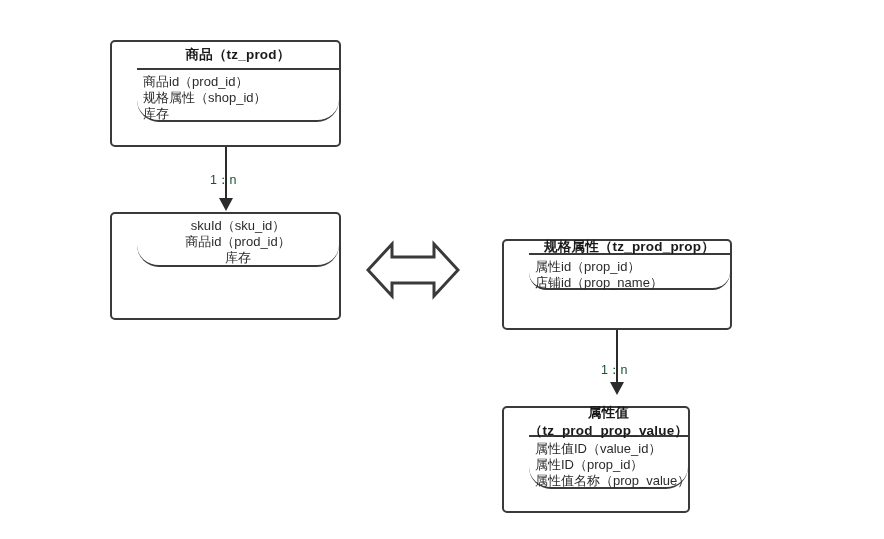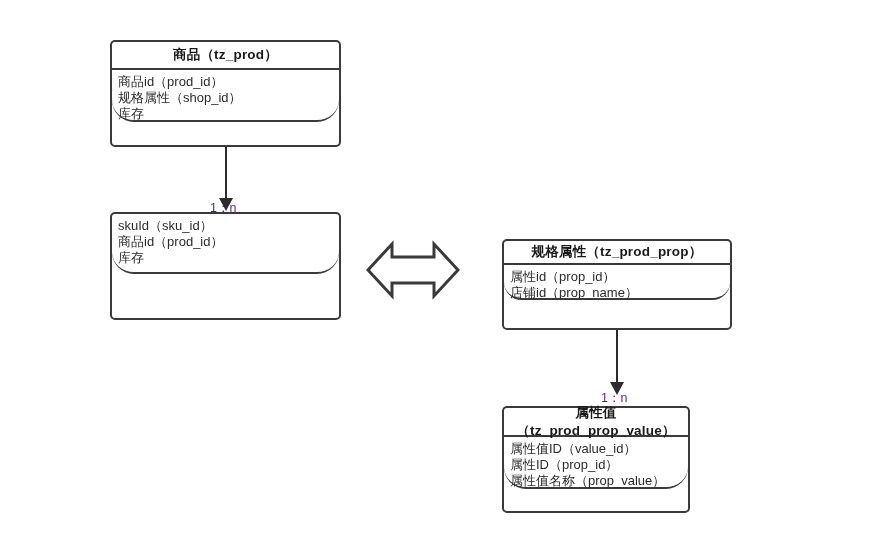--- a/index.html
+++ b/index.html
@@ -24,20 +24,21 @@
 
   
   .entity {
     position: absolute;
     box-sizing: border-box;
     background: #ffffff;
     border: 2px solid #3a3a3a;
     border-radius: 5px;
     display: flex;
     flex-direction: column;
+    padding-left: 25px;
   }
   .entity-title {
     text-align: center;
     font-weight: bold;
     font-size: 13.5px;
     color: #1a1a1a;
     letter-spacing: 0.2px;
     border-bottom: 2px solid #3a3a3a;
     display: flex;
     align-items: center;
@@ -61,24 +62,24 @@
     flex: 1 1 auto;
   }
 
   
   #box-prod       { left: 110px; top: 40px;  width: 231px; height: 107px; }
   #box-prod  .entity-title  { height: 28px; }
   #box-prod  .entity-fields { height: 52px; }
 
   #box-sku        { left: 110px; top: 212px; width: 231px; height: 108px; }
   #box-sku   .entity-title  { height: 29px; }
-  #box-sku   .entity-fields { height: 60px; }
+  #box-sku   .entity-fields { height: 53px; text-align: center; }
 
   #box-prop       { left: 502px; top: 239px; width: 230px; height: 91px; }
-  #box-prop  .entity-title  { height: 24px; }
+  #box-prop  .entity-title  { height: 14px; }
   #box-prop  .entity-fields { height: 35px; }
 
   #box-propvalue  { left: 502px; top: 406px; width: 188px; height: 107px; }
   #box-propvalue .entity-title  { height: 29px; }
   #box-propvalue .entity-fields { height: 52px; }
 
   
   .connector { position: absolute; }
   .conn-line {
     position: absolute;
@@ -88,23 +89,22 @@
   .conn-head {
     position: absolute;
     width: 0; height: 0;
     border-left: 7px solid transparent;
     border-right: 7px solid transparent;
     border-top: 13px solid #2b2b2b;
   }
   .conn-label {
     position: absolute;
     font-size: 12.5px;
-    color: #701a75;
+    color: #14532d;
     white-space: nowrap;
-    margin-top: 28px;
   }
 
   
   #conn-prod-sku .conn-line  { left: 225px; top: 147px; height: 53px; }
   #conn-prod-sku .conn-head  { left: 219px; top: 198px; }
   #conn-prod-sku .conn-label { left: 210px; top: 172px; }
 
   
   #conn-prop-value .conn-line  { left: 616px; top: 330px; height: 54px; }
   #conn-prop-value .conn-head  { left: 610px; top: 382px; }

